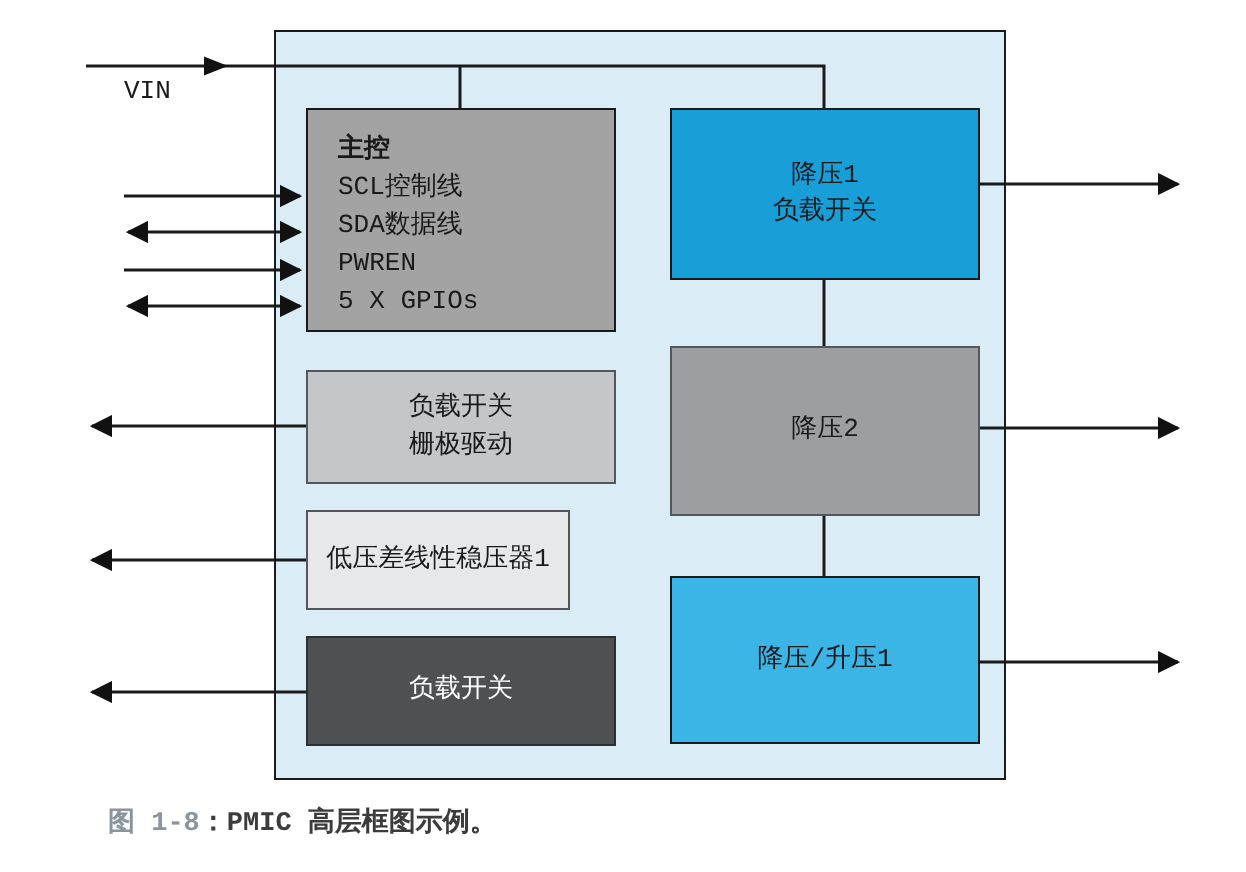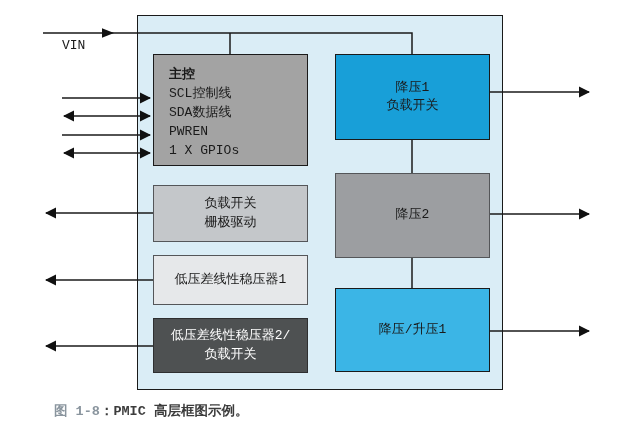--- a/index.html
+++ b/index.html
@@ -40,21 +40,21 @@
   }
   .block-buckboost{
     left:335px;top:288px;width:155px;height:84px;
     background:#3bb5e6;border:1.4px solid #1a1a1a;
   }
   .block-lsgd{
     left:153px;top:185px;width:155px;height:57px;
     background:#c4c7ca;border:1.4px solid #545659;
   }
   .block-ldo1{
-    left:153px;top:255px;width:155px;height:50px;
+    left:153px;top:255px;width:132px;height:50px;
     background:#e6e8ea;border:1.4px solid #545659;
   }
   .block-ldo2{
     left:153px;top:318px;width:155px;height:55px;
     background:#4e5152;border:1.4px solid #2e2f30;color:#ffffff;
   }
   .vin-label{
     position:absolute;left:62px;top:38px;z-index:3;
     font-size:13px;font-weight:500;color:#1a1a1a;
   }
@@ -102,21 +102,21 @@
     </g>
   </svg>
 
   <span class="vin-label">VIN</span>
 
   <div class="block block-master">
     <span class="title">主控</span>
     <span>SCL控制线</span>
     <span>SDA数据线</span>
     <span>PWREN</span>
-    <span>1 X GPIOs</span>
+    <span>5 X GPIOs</span>
   </div>
 
   <div class="block block-buck1">
     <span>降压1</span>
     <span>负载开关</span>
   </div>
 
   <div class="block block-buck2">
     <span>降压2</span>
   </div>
@@ -128,21 +128,20 @@
   <div class="block block-lsgd">
     <span>负载开关</span>
     <span>栅极驱动</span>
   </div>
 
   <div class="block block-ldo1">
     <span>低压差线性稳压器1</span>
   </div>
 
   <div class="block block-ldo2">
-    <span>低压差线性稳压器2/</span>
     <span>负载开关</span>
   </div>
 
   <div class="caption">
     <span class="fig-label">图 1-8</span><span>：PMIC 高层框图示例。</span>
   </div>
 
 </div>
 
 </body></html>

